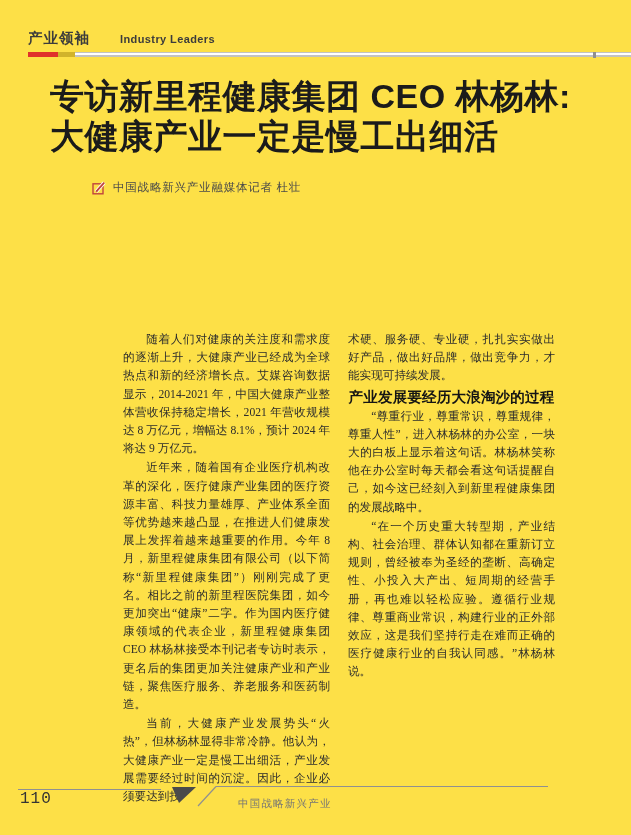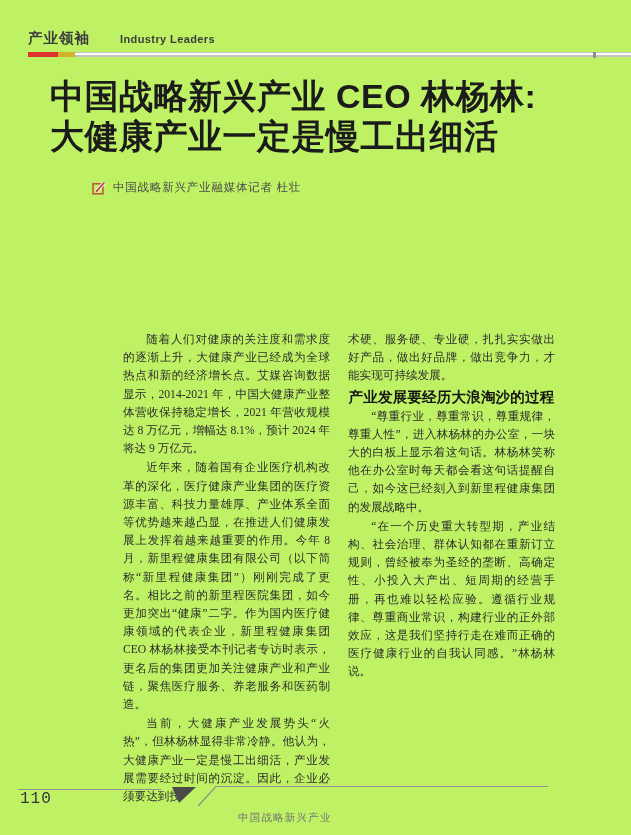--- a/index.html
+++ b/index.html
@@ -1,19 +1,19 @@
 <!DOCTYPE html>
 <html lang="zh"><head>
 <meta charset="utf-8">
 <style>
   html,body{margin:0;padding:0;background:#ffffff;}
   .page{
     position:relative;
     width:631px;height:835px;
-    background:#bef264;
+    background:#fde047;
     overflow:hidden;
     font-family:"Liberation Serif","DejaVu Serif",serif;
     color:#2e2e2e;
   }
   
   .header{position:absolute;left:28px;top:29px;display:flex;align-items:baseline;gap:3px;}
   .header .zh{font-family:"Liberation Serif","DejaVu Serif",serif;font-weight:700;font-size:14.5px;color:#3c3c3c;letter-spacing:1px;}
   .header .en{font-family:"Liberation Sans","DejaVu Sans",sans-serif;font-weight:700;font-size:11px;color:#3c3c3c;letter-spacing:.4px;padding-left:27px;}
   .rule{position:absolute;left:28px;top:52px;width:603px;height:4.5px;display:flex;}
   .rule .seg-red{width:30px;height:100%;}
@@ -45,41 +45,41 @@
   }
   
   .footer-svg{position:absolute;left:0;top:783px;}
   .page-num{
     position:absolute;left:20px;top:790px;
     font-family:Liberation Mono, monospace;
     font-size:16px;color:#333333;letter-spacing:1px;
   }
   .journal-name{
     position:absolute;left:238px;top:797px;
-    font-size:10.5px;color:#757575;letter-spacing:1.2px;margin-top:14px;
+    font-size:10.5px;color:#757575;letter-spacing:1.2px;
   }
 </style>
 </head>
 <body>
 
 <div class="page">
 
   <div class="header">
     <span class="zh">产业领袖</span>
     <span class="en">Industry Leaders</span>
   </div>
   <div class="rule">
     <div class="seg-red" style="background:#e0312b;"></div>
     <div class="seg-gold" style="background:#d1b32b;"></div>
     <div class="seg-gray"></div>
     <div class="tick"></div>
   </div>
 
   <div class="title">
-    <div>中国战略新兴产业 CEO 林杨林:</div>
+    <div>专访新里程健康集团 CEO 林杨林:</div>
     <div>大健康产业一定是慢工出细活</div>
   </div>
 
   <div class="byline">
     <span style="display:inline-flex;">
       <svg width="14" height="14" viewBox="0 0 14 14" aria-hidden="true">
         <rect x="1" y="2.8" width="10" height="10" fill="none" stroke="#c0453e" stroke-width="1.4"></rect>
         <path d="M4.2 10.6 L12.2 1.6" stroke="#ffffff" stroke-width="3.6"></path>
         <path d="M4.2 10.6 L12.2 1.6" stroke="#c0453e" stroke-width="1.8"></path>
         <path d="M4.0 10.8 L5.8 10.2 L4.6 9.2 Z" fill="#c0453e"></path>

